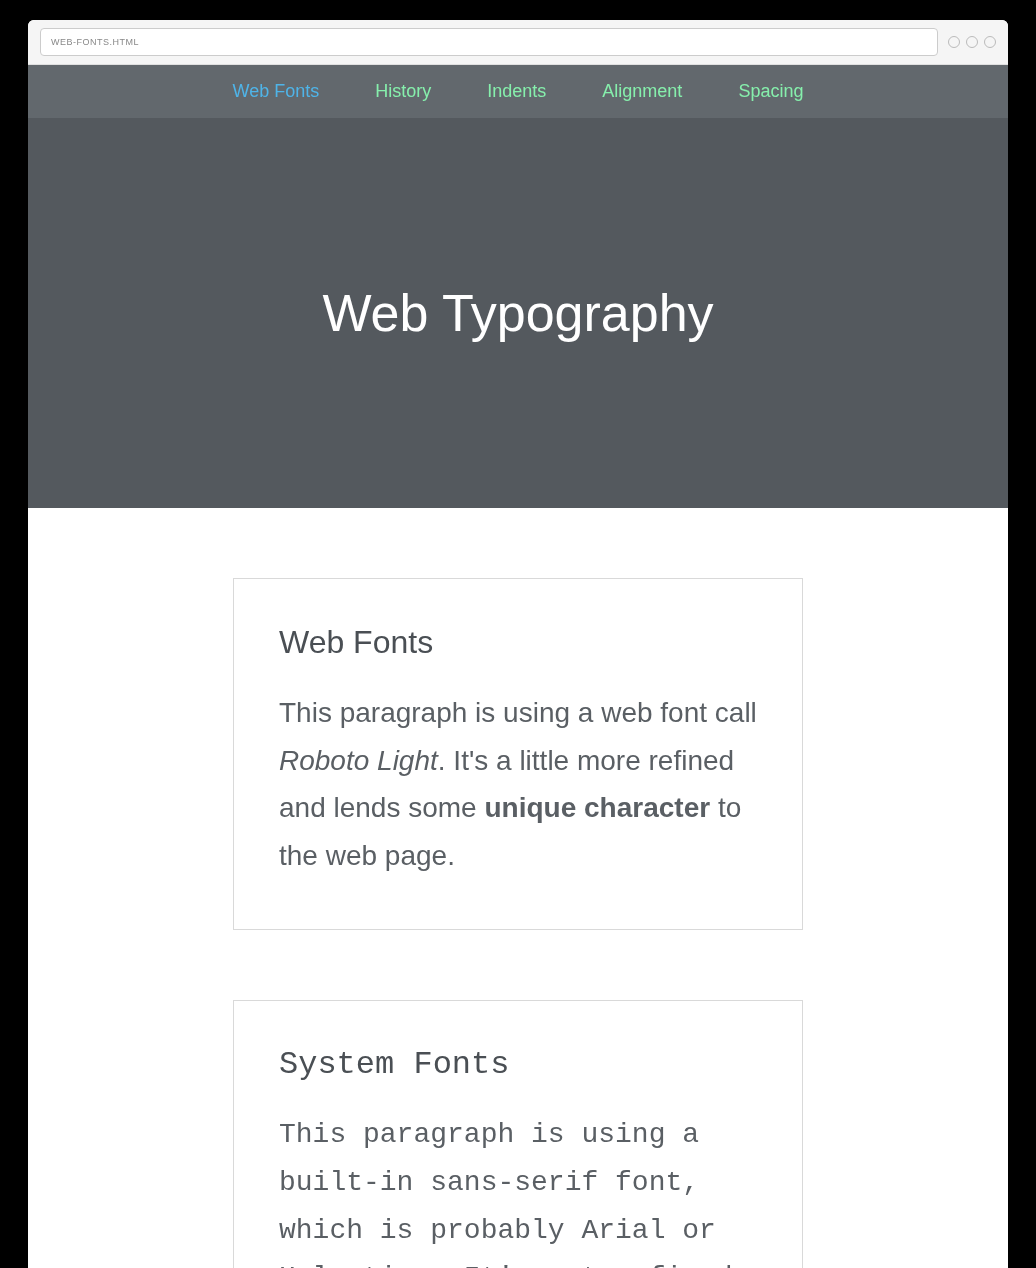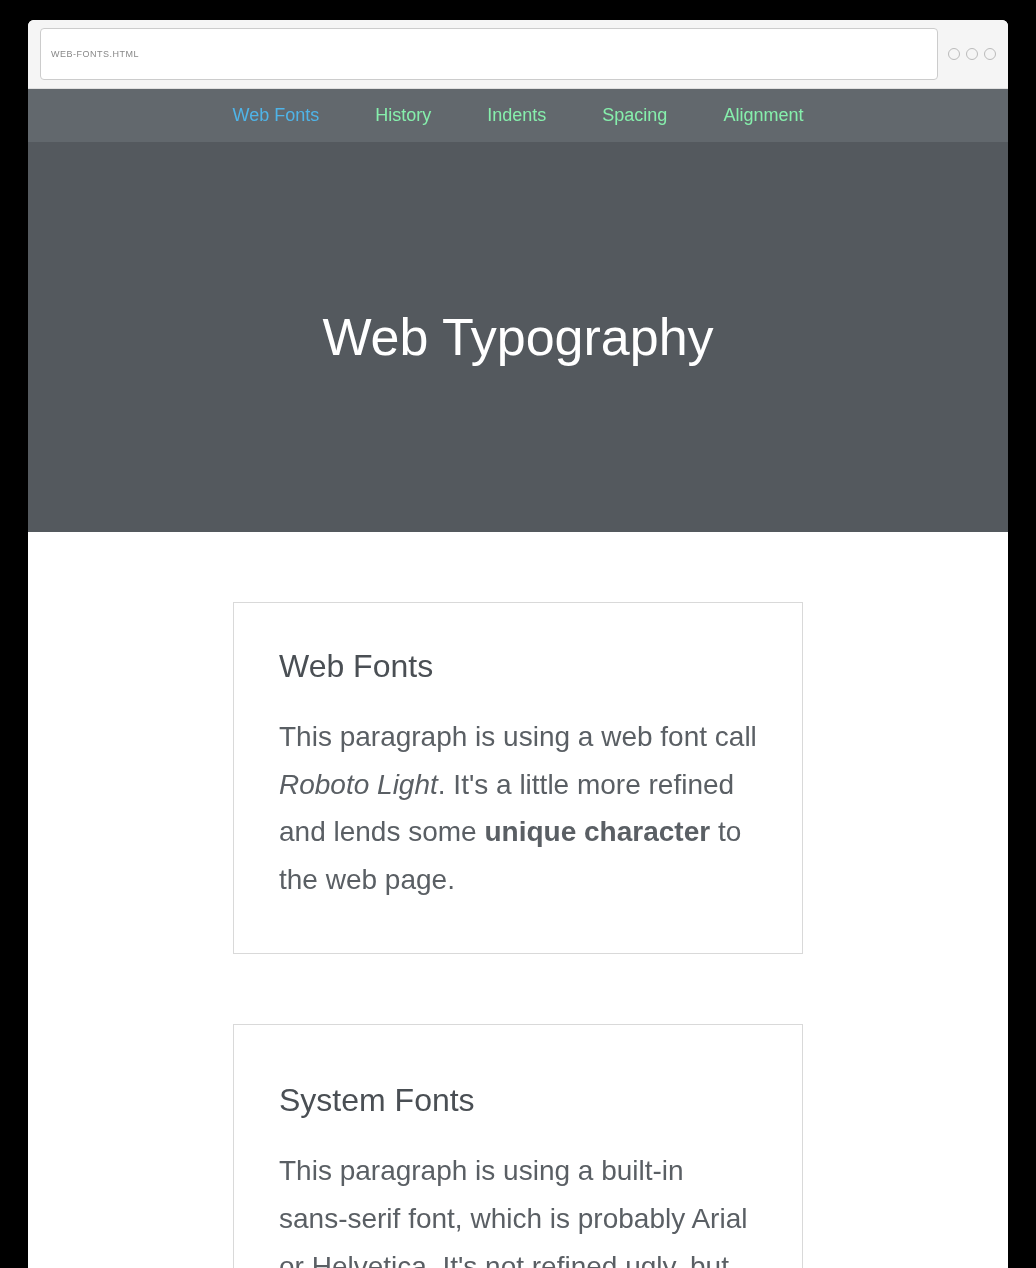--- a/index.html
+++ b/index.html
@@ -32,21 +32,21 @@
       align-items: center;
       gap: 10px;
       border-bottom: 1px solid #e0e0e0;
     }
     
     .address-bar {
       flex: 1;
       background: #fff;
       border: 1px solid #ccc;
       border-radius: 4px;
-      padding: 20px 10px;
+      padding: 8px 10px;
       font-size: 9px;
       letter-spacing: 0.5px;
       color: #888;
       text-transform: uppercase;
     }
     
     .window-controls {
       display: flex;
       gap: 6px;
     }
@@ -120,22 +120,21 @@
       color: #5a5f64;
       font-weight: 300;
     }
     
     .card-web .card-text {
       font-weight: 300;
     }
     
     .card-system .card-title,
     .card-system .card-text {
-      font-family: Liberation Sans, sans-serif;
-      margin-top: 12px;
+      font-family: Liberation Mono, monospace;
     }
     
     .card-system .card-text {
       font-weight: 400;
       color: #5a5f64;
     }
     
     em {
       font-style: italic;
     }
@@ -155,22 +154,22 @@
       <div class="window-dot"></div>
       <div class="window-dot"></div>
       <div class="window-dot"></div>
     </div>
   </div>
 
   <div class="nav-bar">
     <div class="nav-link active">Web Fonts</div>
     <div class="nav-link">History</div>
     <div class="nav-link">Indents</div>
+    <div class="nav-link">Alignment</div>
     <div class="nav-link">Spacing</div>
-    <div class="nav-link">Alignment</div>
   </div>
 
   <div class="hero">
     <h1 class="hero-title">Web Typography</h1>
   </div>
 
   <div class="content">
 
     <div class="card card-web">
       <h2 class="card-title">Web Fonts</h2>

